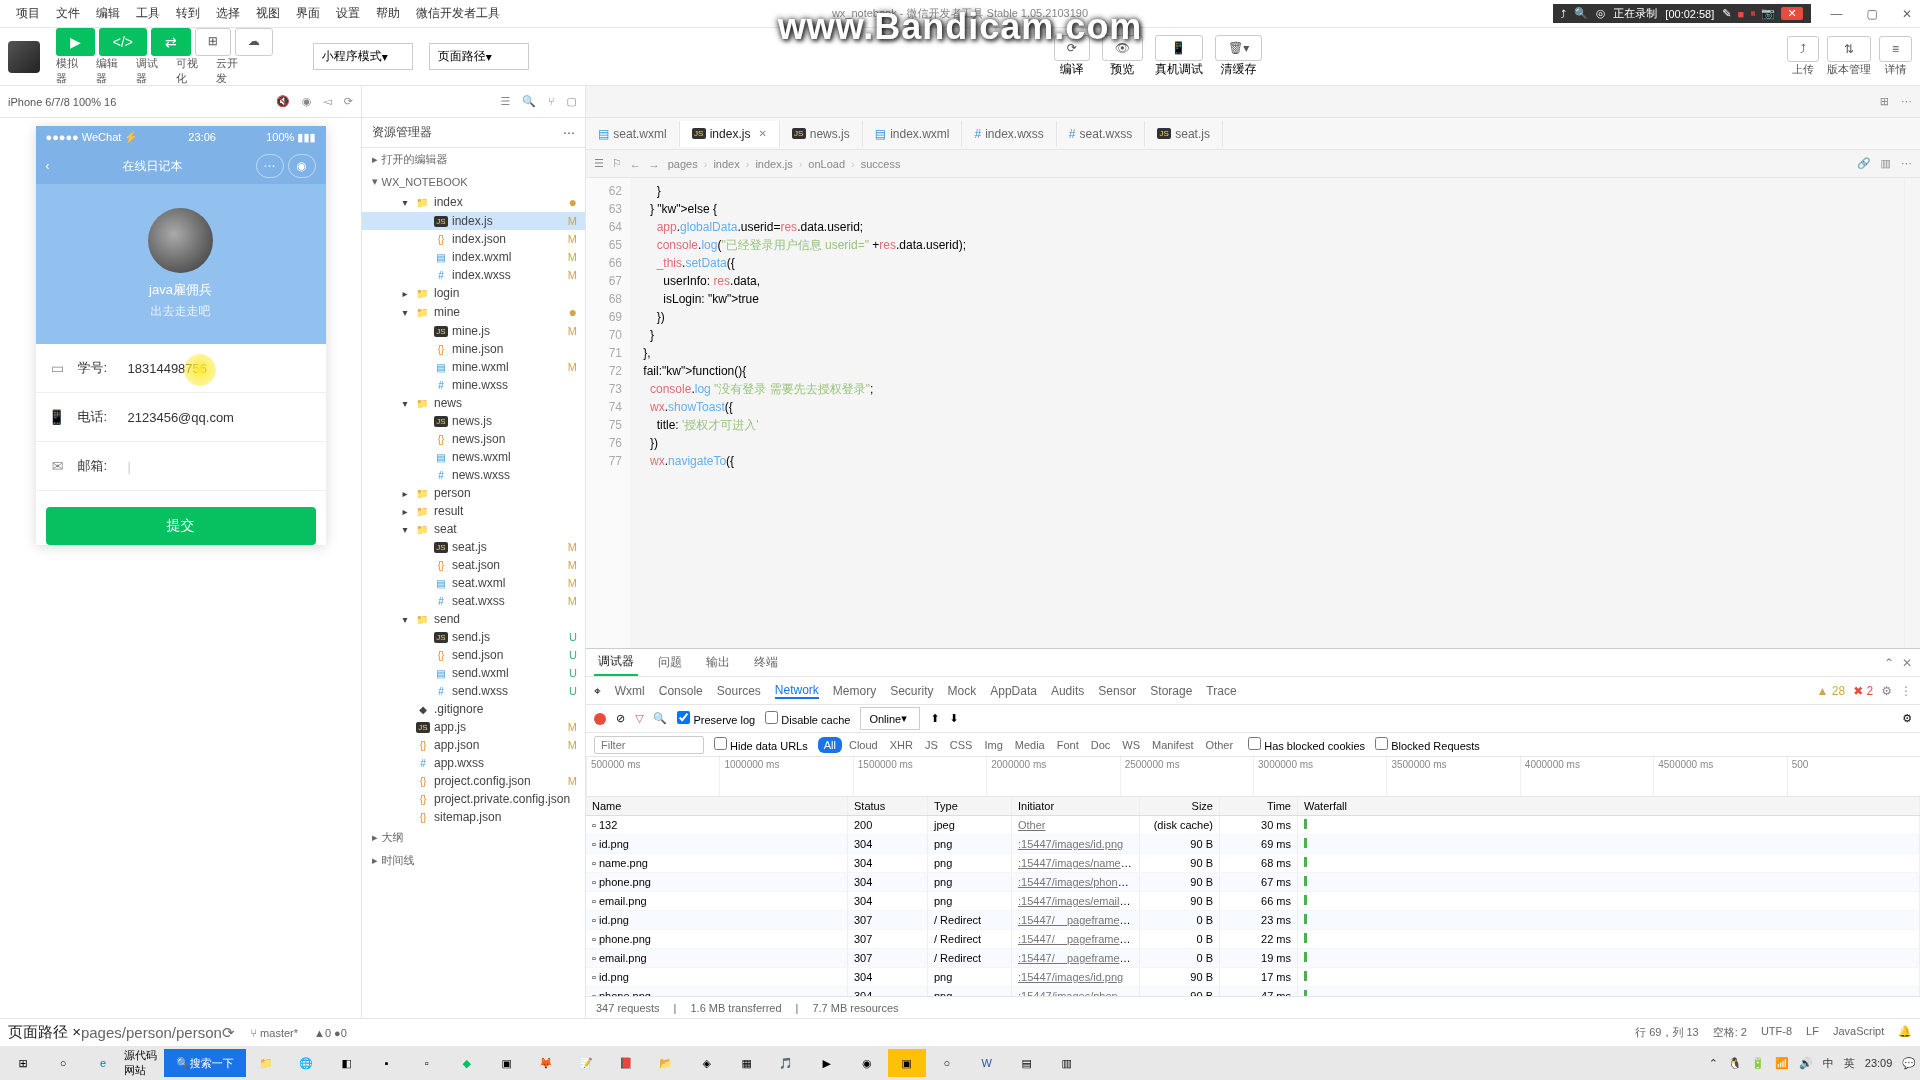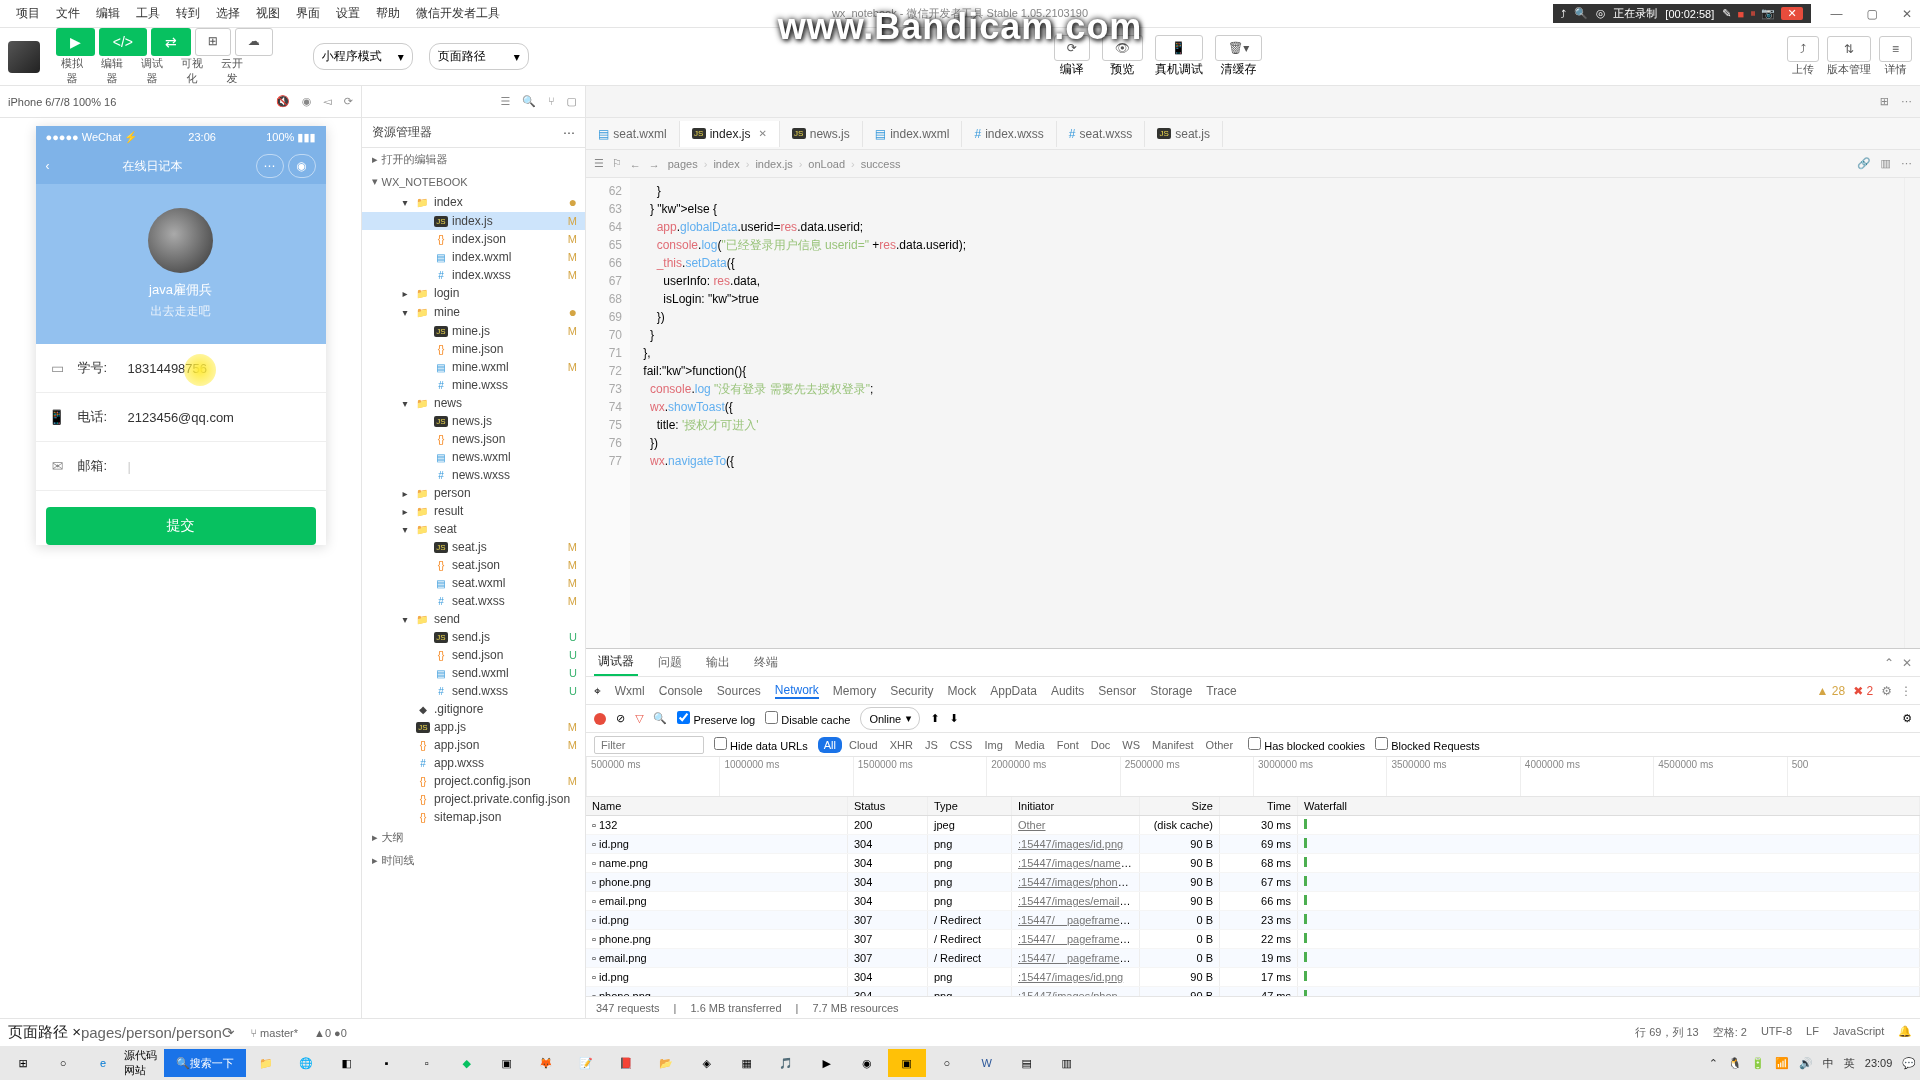--- a/index.html
+++ b/index.html
@@ -16,22 +16,22 @@
 .rec-close { background: #e74c3c; padding: 0 6px; border-radius: 2px; }
 .win-controls { display: flex; gap: 24px; align-items: center; margin-left: 16px; color: #666; }
 
 
 .toolbar { height: 58px; display: flex; align-items: center; background: #fff; border-bottom: 1px solid #e5e5e5; padding: 0 8px; }
 .app-icon { width: 32px; height: 32px; background: linear-gradient(135deg, #555, #222); border-radius: 4px; margin-right: 16px; }
 .btn-group { display: flex; gap: 4px; margin-right: 8px; }
 .btn-green { background: #07c160; color: #fff; padding: 6px 14px; border-radius: 3px; display: flex; align-items: center; justify-content: center; font-size: 14px; }
 .btn-outline { border: 1px solid #ccc; padding: 5px 12px; border-radius: 3px; background: #fff; color: #555; }
 .toolbar-labels { display: flex; gap: 8px; margin-right: 24px; font-size: 11px; color: #555; }
-.toolbar-labels span { width: 32px; text-align: center; }
-.select-box { border: 1px solid #ccc; padding: 4px 8px; border-radius: 11px; min-width: 100px; background: #fff; display: flex; justify-content: space-between; align-items: center; }
+.toolbar-labels span { width: 32px; text-align: left; }
+.select-box { border: 1px solid #ccc; padding: 4px 8px; border-radius: 0; min-width: 100px; background: #fff; display: flex; align-items: center; }
 .toolbar-center { margin: 0 auto; display: flex; gap: 12px; align-items: center; }
 .toolbar-right { display: flex; gap: 8px; align-items: center; }
 .toolbar-right .label { font-size: 11px; color: #555; text-align: center; }
 
 
 .main { display: flex; height: calc(100% - 28px - 58px - 28px - 34px); }
 .col-simulator { width: 362px; border-right: 1px solid #e5e5e5; background: #fff; }
 .col-explorer { width: 224px; border-right: 1px solid #e5e5e5; background: #fff; }
 .col-editor { flex: 1; display: flex; flex-direction: column; }
 

